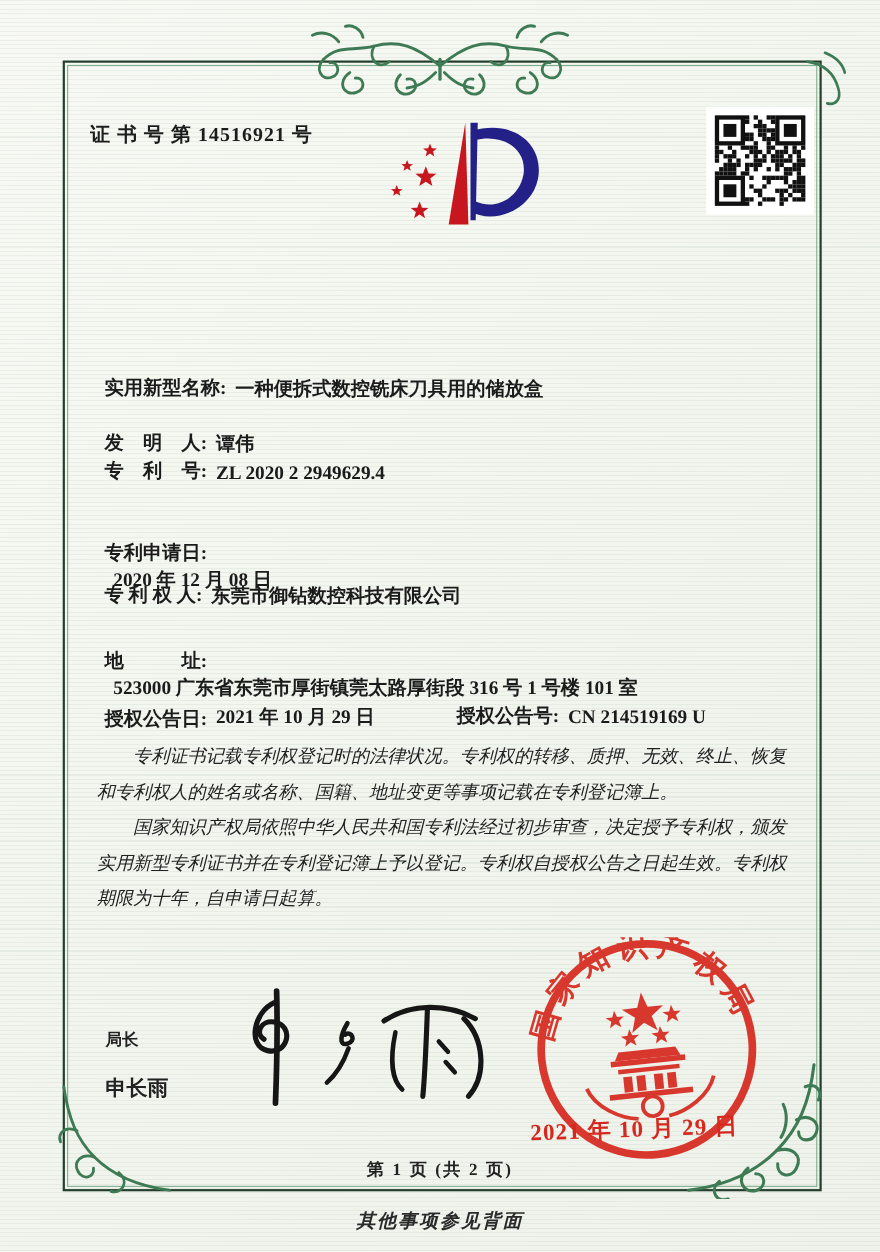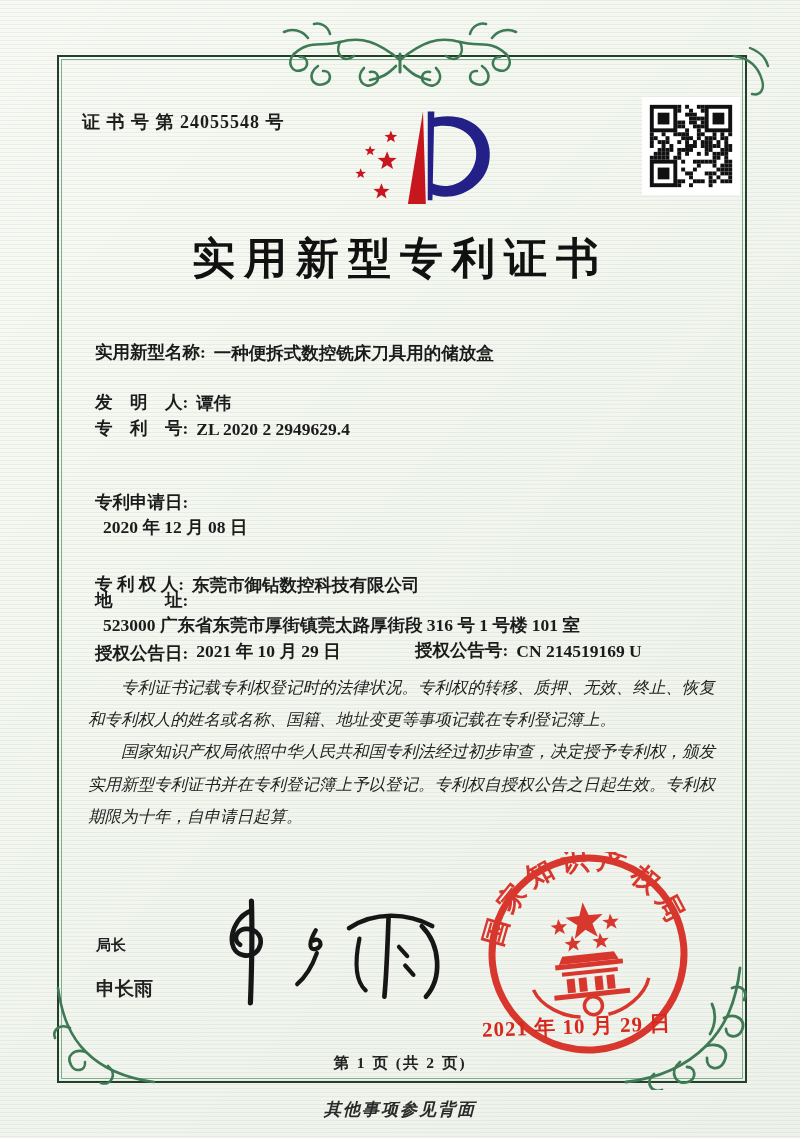--- a/index.html
+++ b/index.html
@@ -116,21 +116,21 @@
       <path d="M90,48 c10,-5 18,2 15,10"></path>
     </g>
   </svg>
   <svg class="orn" style="left:728px;top:40px;" width="50" height="60" viewBox="0 0 50 60">
     <g fill="none" stroke="#3e7a54" stroke-width="2.4" stroke-linecap="round">
       <path d="M6,16 c14,2 24,10 28,24 c3,10 -2,16 -10,14"></path>
       <path d="M22,8 c10,4 16,10 18,18"></path>
     </g>
   </svg>
 
-  <div class="cert-no">证 书 号 第 24055548 号</div>
+  <div class="cert-no">证 书 号 第 14516921 号</div>
 
   <svg class="logo" viewBox="0 0 180 130">
 
     <path d="M96,28 C138,16 166,42 160,74 C154,104 118,118 96,106 L100,96 C120,105 142,92 146,70 C150,44 124,30 99,37 Z" fill="#232188"></path>
 
     <polygon points="74,118 90,20 93,118" fill="#c8161e"></polygon>
     <polygon points="95,20 102,20 100,114 95,114" fill="#232188"></polygon>
 
     <g fill="#c8161e">
       <polygon points="56,40 57.8,44.6 62.7,44.8 58.9,47.8 60.2,52.5 56,49.8 51.8,52.5 53.1,47.8 49.3,44.8 54.2,44.6"></polygon>
@@ -304,39 +304,38 @@
           <rect x="16" y="2" width="7" height="7"></rect>
           <rect x="17" y="3" width="5" height="5" fill="#fff"></rect>
           <rect x="18" y="4" width="3" height="3"></rect>
           <rect x="2" y="16" width="7" height="7"></rect>
           <rect x="3" y="17" width="5" height="5" fill="#fff"></rect>
           <rect x="4" y="18" width="3" height="3"></rect>
         </g>
       </svg>
   </div>
 
-  <div class="title">实用新型专利证书</div>
 
   <div class="field-row" style="top:340px;">
     <span class="field-label">实用新型名称:</span>
     <span class="field-value">一种便拆式数控铣床刀具用的储放盒</span>
   </div>
   <div class="field-row" style="top:390px;">
     <span class="field-label">发　明　人:</span>
     <span class="field-value">谭伟</span>
   </div>
   <div class="field-row" style="top:416px;">
     <span class="field-label">专　利　号:</span>
     <span class="field-value">ZL 2020 2 2949629.4</span>
   </div>
   <div class="field-row" style="top:490px;flex-direction:column;">
     <span class="field-label">专利申请日:</span>
     <span class="field-value">2020 年 12 月 08 日</span>
   </div>
-  <div class="field-row" style="top:572px;">
+  <div class="field-row" style="top:528px;">
     <span class="field-label">专 利 权 人:</span>
     <span class="field-value">东莞市御钻数控科技有限公司</span>
   </div>
   <div class="field-row" style="top:588px;flex-direction:column;">
     <span class="field-label">地　　　址:</span>
     <span class="field-value">523000 广东省东莞市厚街镇莞太路厚街段 316 号 1 号楼 101 室</span>
   </div>
   <div class="field-row row-grant" style="top:638px;align-items:flex-end;">
     <span class="field-label">授权公告日:</span>
     <span class="field-value">2021 年 10 月 29 日</span>

